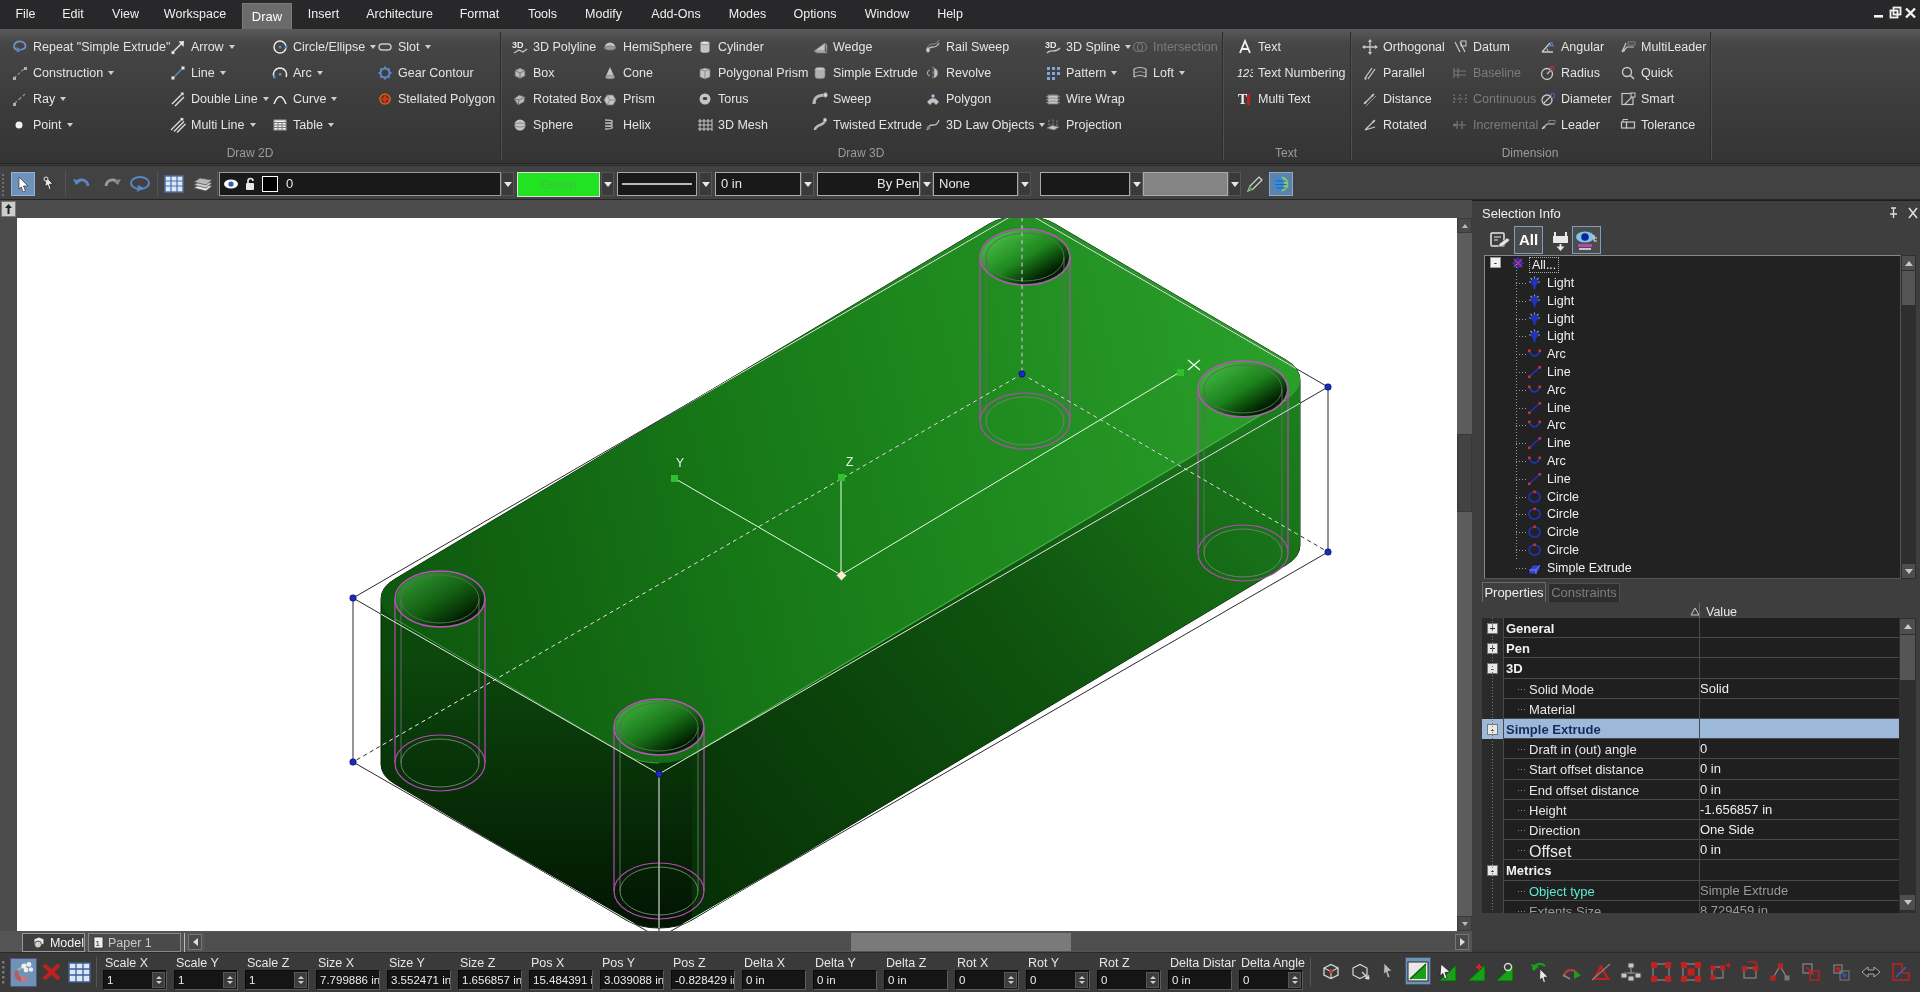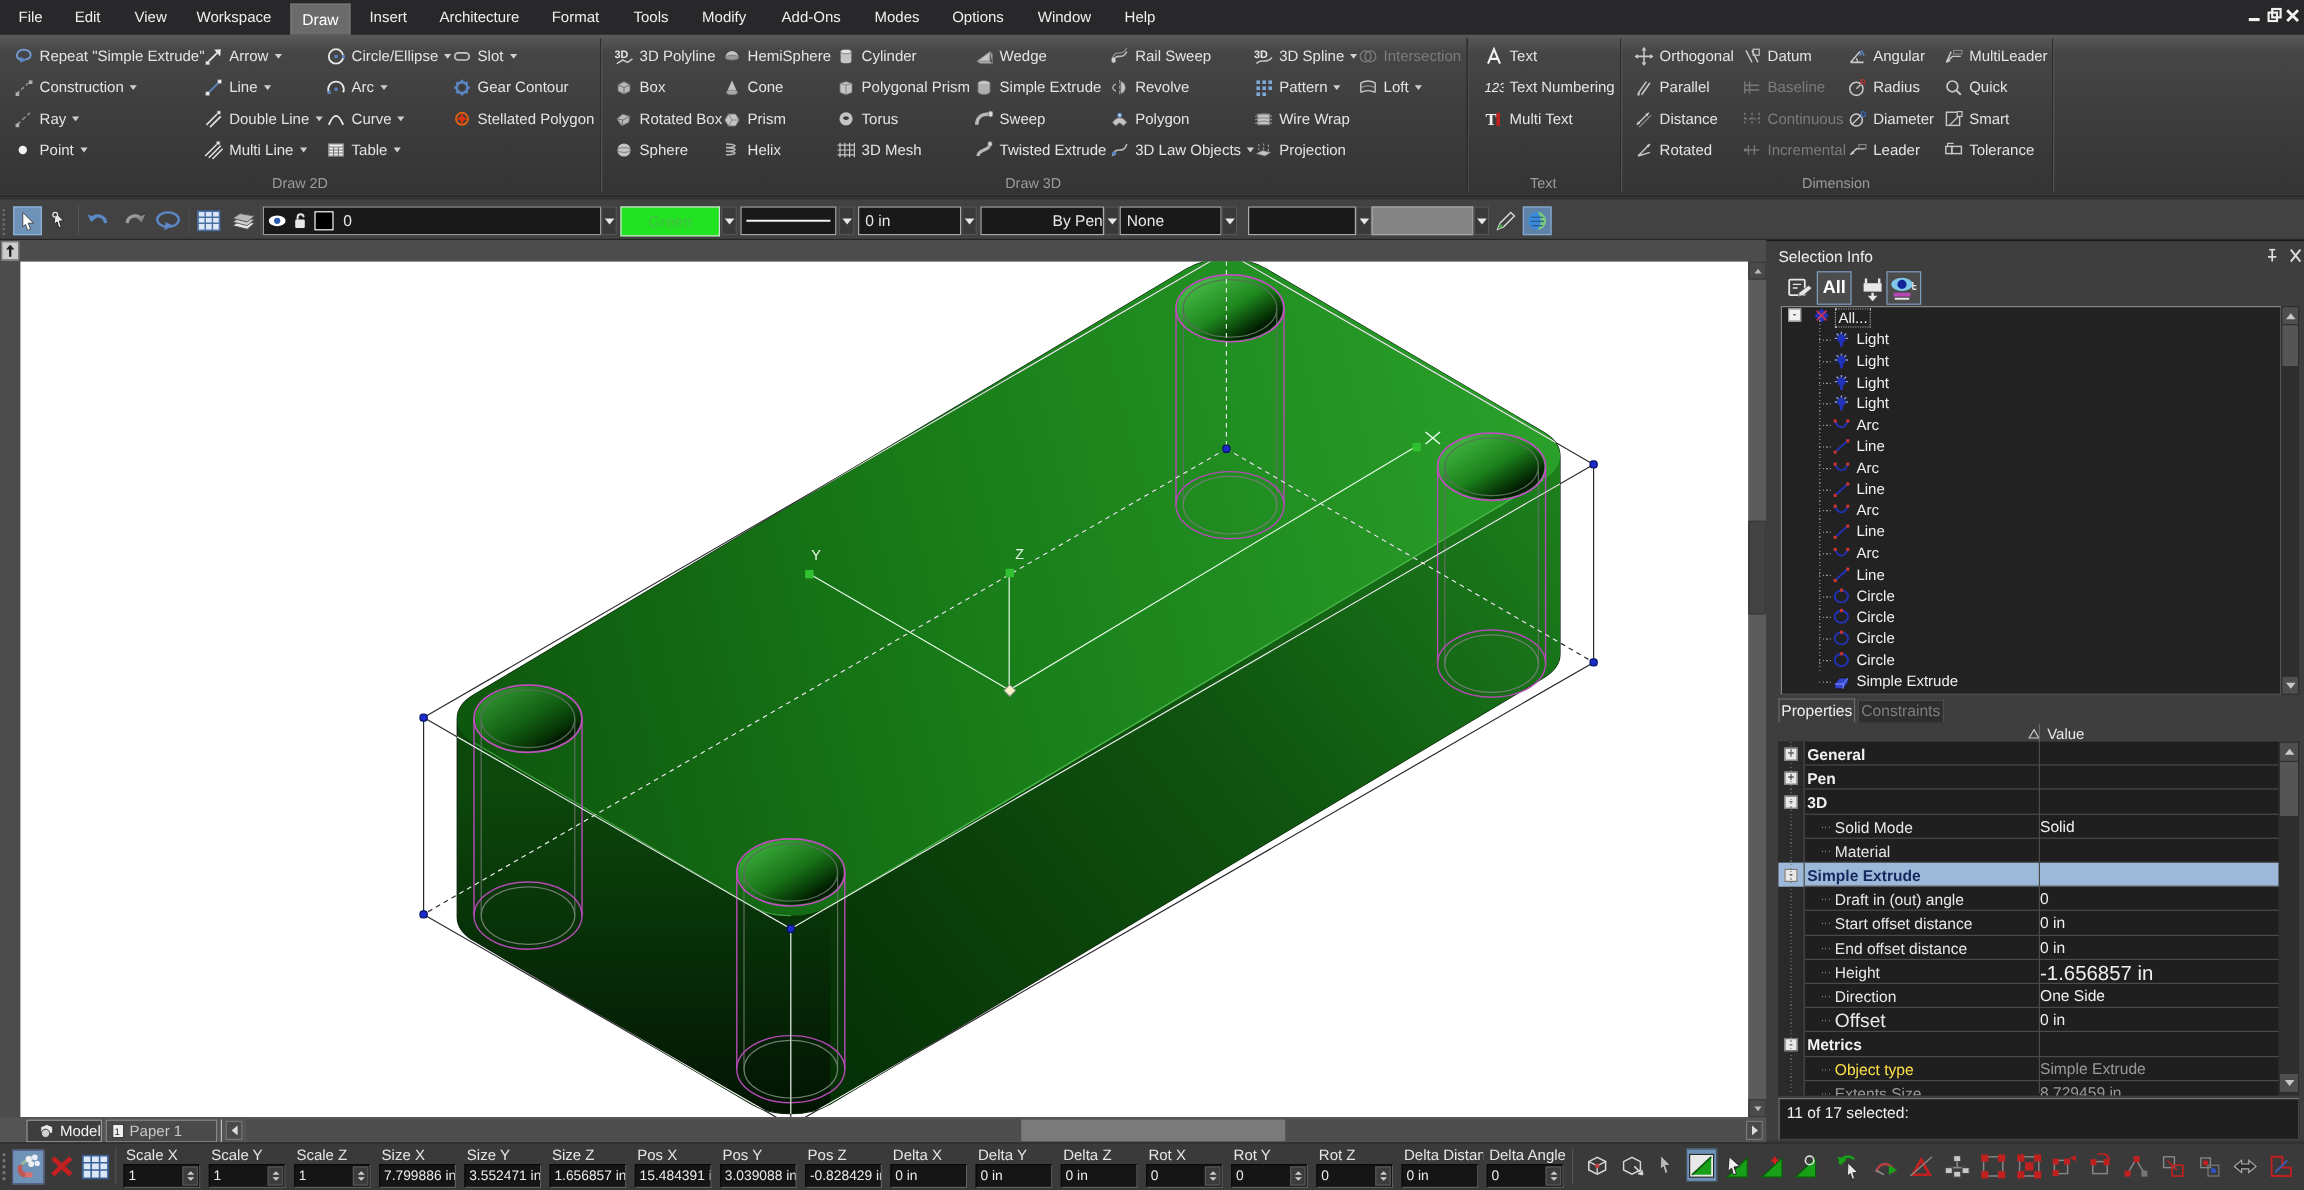--- a/index.html
+++ b/index.html
@@ -980,58 +980,57 @@
 <span class="a" style="left:218px;top:143.4px;color:#f0f0f0;font-size:13px">0 in</span>
 <div class="a" style="left:0;top:180.8px;width:417px;height:1px;background:#4a4a4a"></div>
 <div class="a" style="left:0;top:161.6px;width:22px;height:20.2px;background:#2a2a2a;border-right:1px solid #4a4a4a"></div>
 <div class="a" style="left:36px;top:171.6px;width:8px;height:1px;background-image:repeating-linear-gradient(90deg,#888 0 1px,transparent 1px 3px)"></div>
 <span class="a" style="left:47px;top:164.6px;color:#e8e8e8;font-size:13px">End offset distance</span>
 <span class="a" style="left:218px;top:163.6px;color:#f0f0f0;font-size:13px">0 in</span>
 <div class="a" style="left:0;top:201.0px;width:417px;height:1px;background:#4a4a4a"></div>
 <div class="a" style="left:0;top:181.8px;width:22px;height:20.2px;background:#2a2a2a;border-right:1px solid #4a4a4a"></div>
 <div class="a" style="left:36px;top:191.8px;width:8px;height:1px;background-image:repeating-linear-gradient(90deg,#888 0 1px,transparent 1px 3px)"></div>
 <span class="a" style="left:47px;top:184.8px;color:#e8e8e8;font-size:13px">Height</span>
-<span class="a" style="left:218px;top:183.8px;color:#f0f0f0;font-size:17px">-1.656857 in</span>
+<span class="a" style="left:218px;top:183.8px;color:#f0f0f0;font-size:13px">-1.656857 in</span>
 <div class="a" style="left:0;top:221.2px;width:417px;height:1px;background:#4a4a4a"></div>
 <div class="a" style="left:0;top:202.0px;width:22px;height:20.2px;background:#2a2a2a;border-right:1px solid #4a4a4a"></div>
 <div class="a" style="left:36px;top:212.0px;width:8px;height:1px;background-image:repeating-linear-gradient(90deg,#888 0 1px,transparent 1px 3px)"></div>
 <span class="a" style="left:47px;top:205.0px;color:#e8e8e8;font-size:13px">Direction</span>
 <span class="a" style="left:218px;top:204.0px;color:#f0f0f0;font-size:13px">One Side</span>
 <div class="a" style="left:0;top:241.4px;width:417px;height:1px;background:#4a4a4a"></div>
 <div class="a" style="left:0;top:222.2px;width:22px;height:20.2px;background:#2a2a2a;border-right:1px solid #4a4a4a"></div>
 <div class="a" style="left:36px;top:232.2px;width:8px;height:1px;background-image:repeating-linear-gradient(90deg,#888 0 1px,transparent 1px 3px)"></div>
 <span class="a" style="left:47px;top:225.2px;color:#e8e8e8;font-size:16px">Offset</span>
 <span class="a" style="left:218px;top:224.2px;color:#f0f0f0;font-size:13px">0 in</span>
 <div class="a" style="left:0;top:261.6px;width:417px;height:1px;background:#4a4a4a"></div>
 <div class="a" style="left:0;top:242.4px;width:22px;height:20.2px;background:#2a2a2a;border-right:1px solid #4a4a4a"></div>
 <div class="a" style="left:5px;top:247.4px;width:11px;height:11px;background:#e8e8e8;border:1px solid #777;color:#222;font-size:10px;line-height:9px;text-align:center">-</div>
 <span class="a" style="left:24px;top:245.4px;color:#f2f2f2;font-size:13px;font-weight:bold">Metrics</span>
 <div class="a" style="left:0;top:281.8px;width:417px;height:1px;background:#4a4a4a"></div>
 <div class="a" style="left:0;top:262.6px;width:22px;height:20.2px;background:#2a2a2a;border-right:1px solid #4a4a4a"></div>
 <div class="a" style="left:36px;top:272.6px;width:8px;height:1px;background-image:repeating-linear-gradient(90deg,#888 0 1px,transparent 1px 3px)"></div>
-<span class="a" style="left:47px;top:265.6px;color:#fde047;font-size:13px">Object type</span>
+<span class="a" style="left:47px;top:265.6px;color:#5eead4;font-size:13px">Object type</span>
 <span class="a" style="left:218px;top:264.6px;color:#9a9a9a;font-size:13px">Simple Extrude</span>
 
 <div class="a" style="left:0;top:282.8px;width:22px;height:20.2px;background:#2a2a2a;border-right:1px solid #4a4a4a"></div>
 <div class="a" style="left:36px;top:292.8px;width:8px;height:1px;background-image:repeating-linear-gradient(90deg,#888 0 1px,transparent 1px 3px)"></div>
 <span class="a" style="left:47px;top:285.8px;color:#9a9a9a;font-size:13px">Extents Size</span>
 <span class="a" style="left:218px;top:284.8px;color:#9a9a9a;font-size:13px">8.729459 in</span>
 <div class="a" style="left:217px;top:0;width:1px;height:293px;background:#4a4a4a"></div>
 <div class="a" style="left:10px;top:0;width:1px;height:293px;background-image:repeating-linear-gradient(180deg,#777 0 1px,transparent 1px 3px)"></div>
     </div>
 <div class="a" style="left:427px;top:417px;width:17px;height:295px;background:#2e2e2e">
       <div class="a" style="left:1px;top:1px;width:15px;height:15px;background:#4e4e4e;display:flex;align-items:center;justify-content:center">
         <i style="display:block;width:0;height:0;border-left:4px solid transparent;border-right:4px solid transparent;border-bottom:5px solid #c8c8c8"></i>
       </div>
       <div class="a" style="left:1px;top:17px;width:15px;height:45px;background:#555"></div>
       <div class="a" style="left:1px;top:277px;width:15px;height:15px;background:#4e4e4e;display:flex;align-items:center;justify-content:center">
         <i style="display:block;width:0;height:0;border-left:4px solid transparent;border-right:4px solid transparent;border-top:5px solid #c8c8c8"></i>
       </div>
     </div>
-<div class="a" style="left:10px;top:714px;width:434px;height:35px;background:#1f1f1f;border:1px solid #777;border-right-color:#444;border-bottom-color:#444;color:#f0f0f0;font-size:13px;padding:4px 6px">11 of 17 selected:</div>
 </div>
 <div id="tabstrip">
 <div class="a" style="left:22px;top:2px;width:63px;height:19px;background:#3e3e3e;border:1px solid #999;display:flex;align-items:center;padding-left:9px">
       <svg width="14" height="13" viewBox="0 0 14 13">
         <path d="M2 3 L7 1 L12 3 L12 8 L7 10 L2 8 Z" fill="#e8e8e8" stroke="#333" stroke-width="0.8"></path>
         <circle cx="6" cy="8.5" r="3.5" fill="#d0d0d0" stroke="#333" stroke-width="0.8"></circle>
       </svg>
       <span style="color:#f2f2f2;font-size:12.5px;margin-left:4px">Model</span>
     </div>
 <div class="a" style="left:88px;top:2px;width:93px;height:19px;background:#4a4a4a;border:1px solid #888;display:flex;align-items:center;padding-left:4px">

